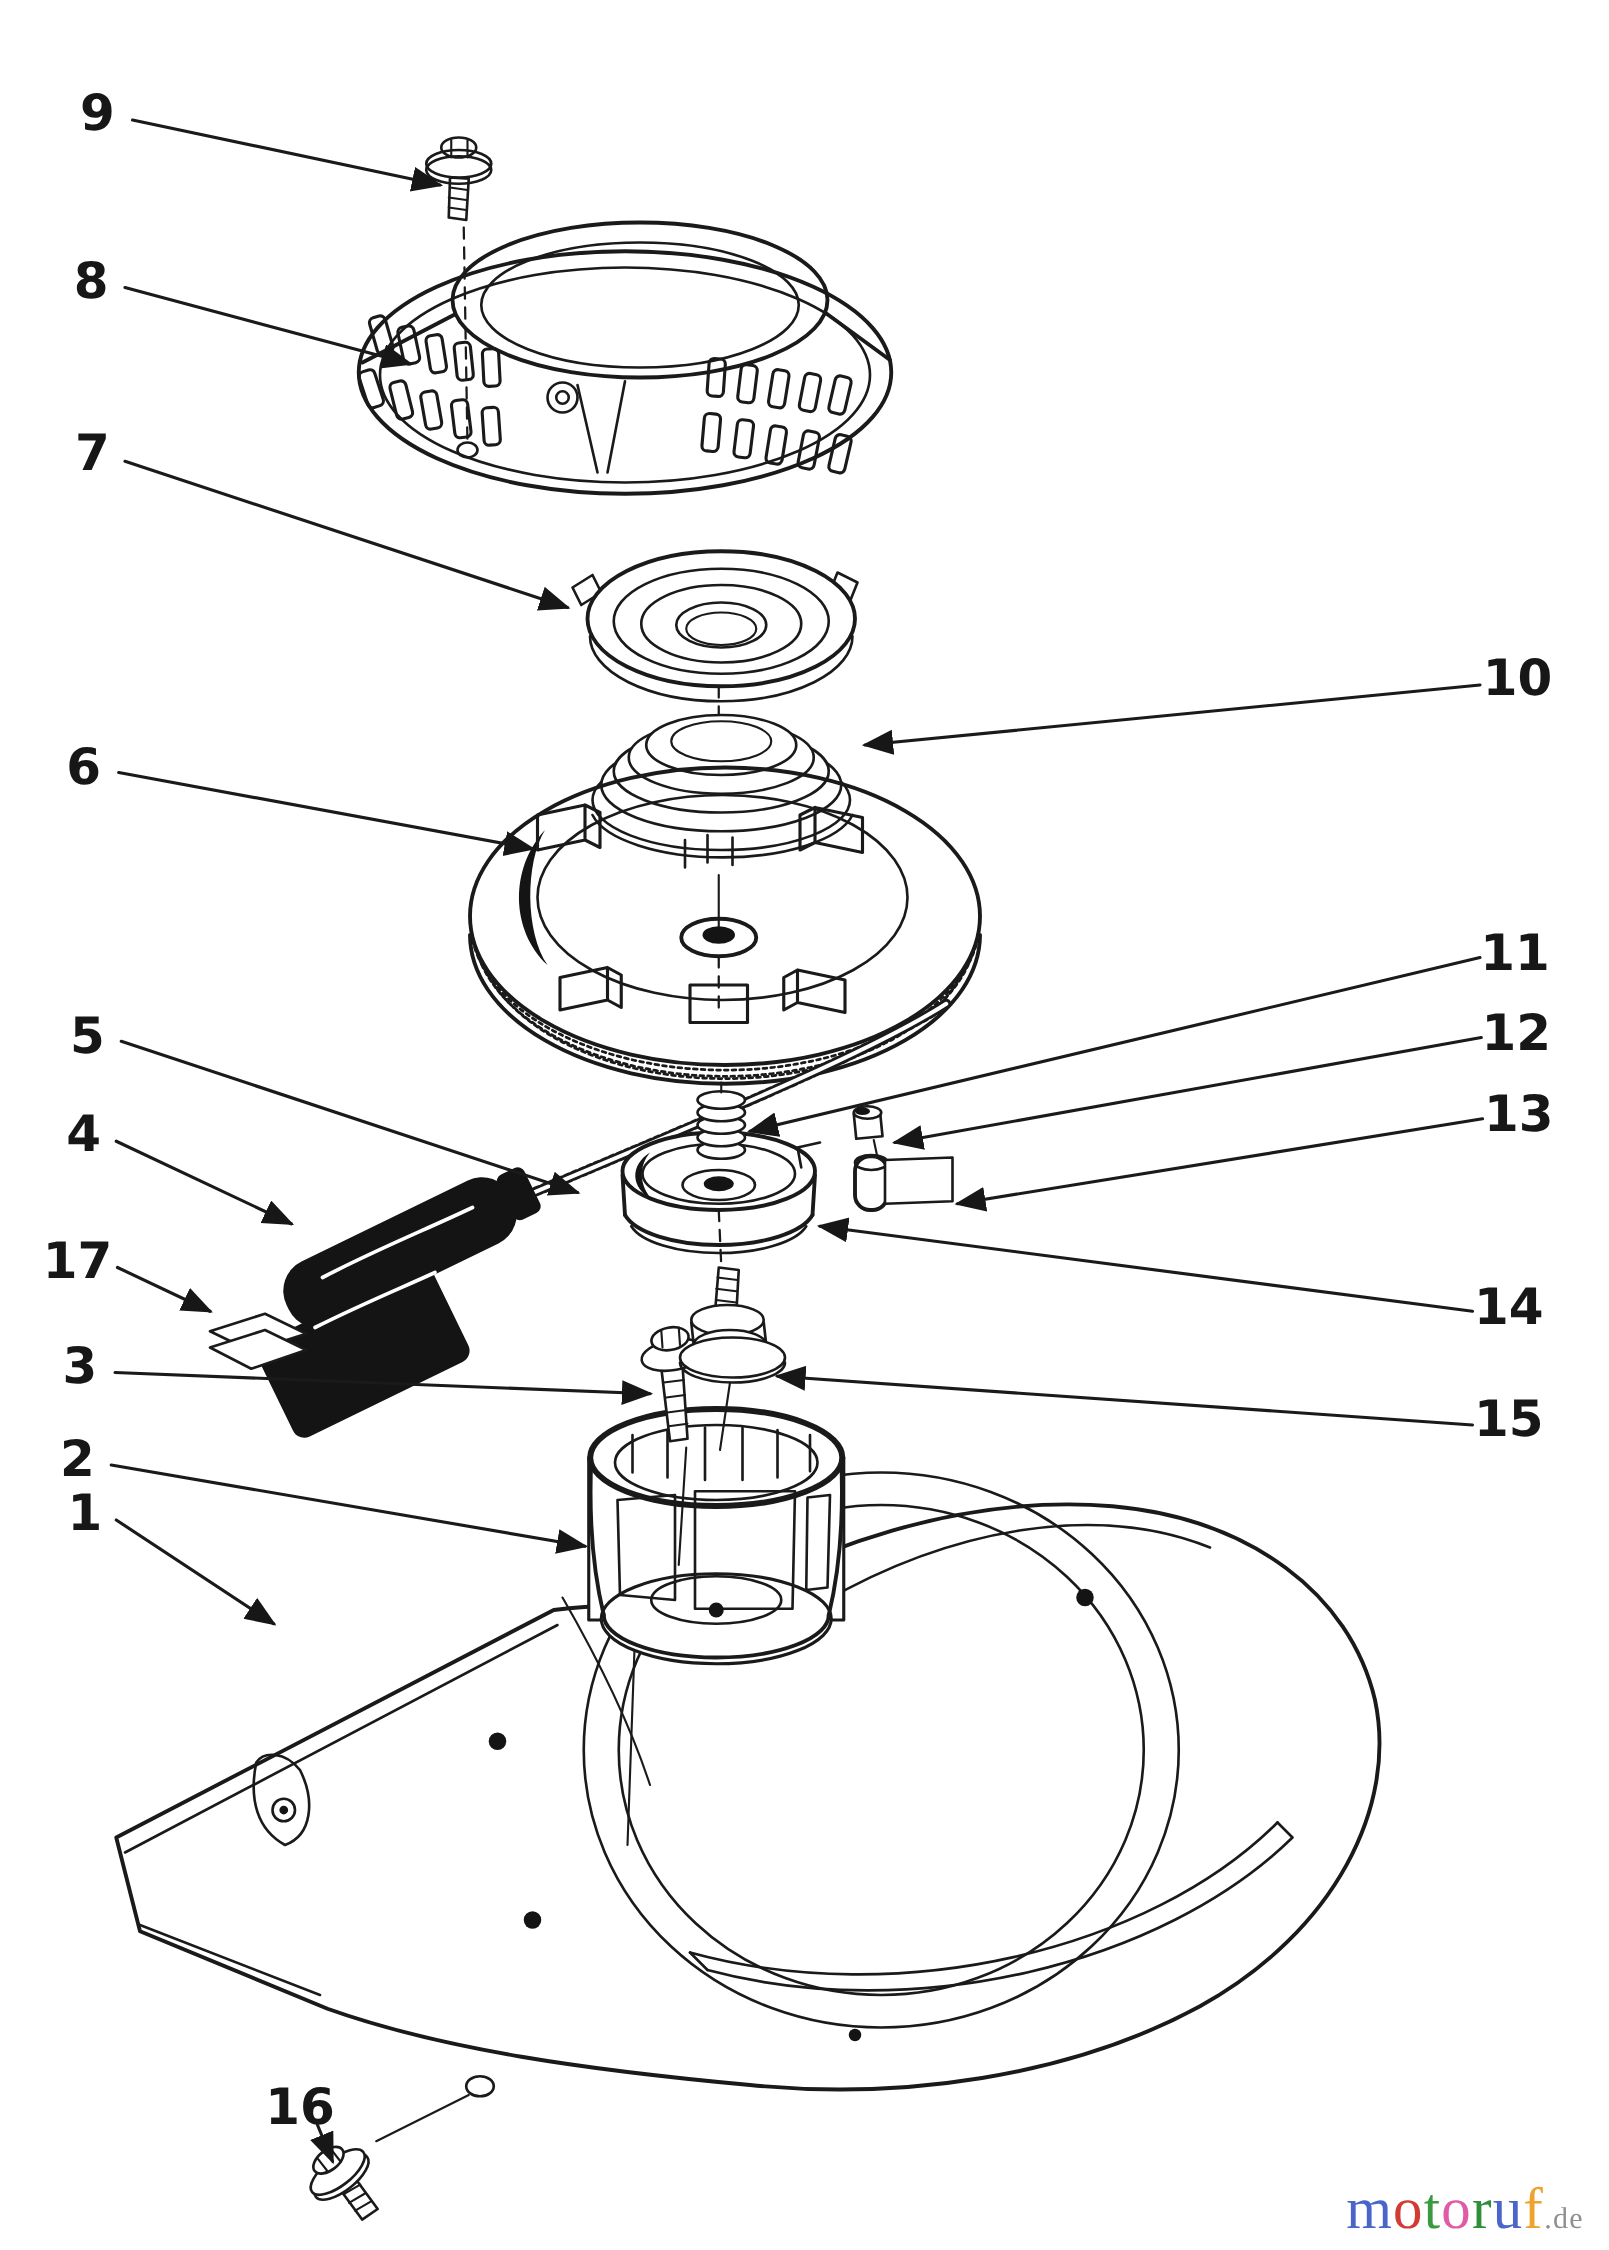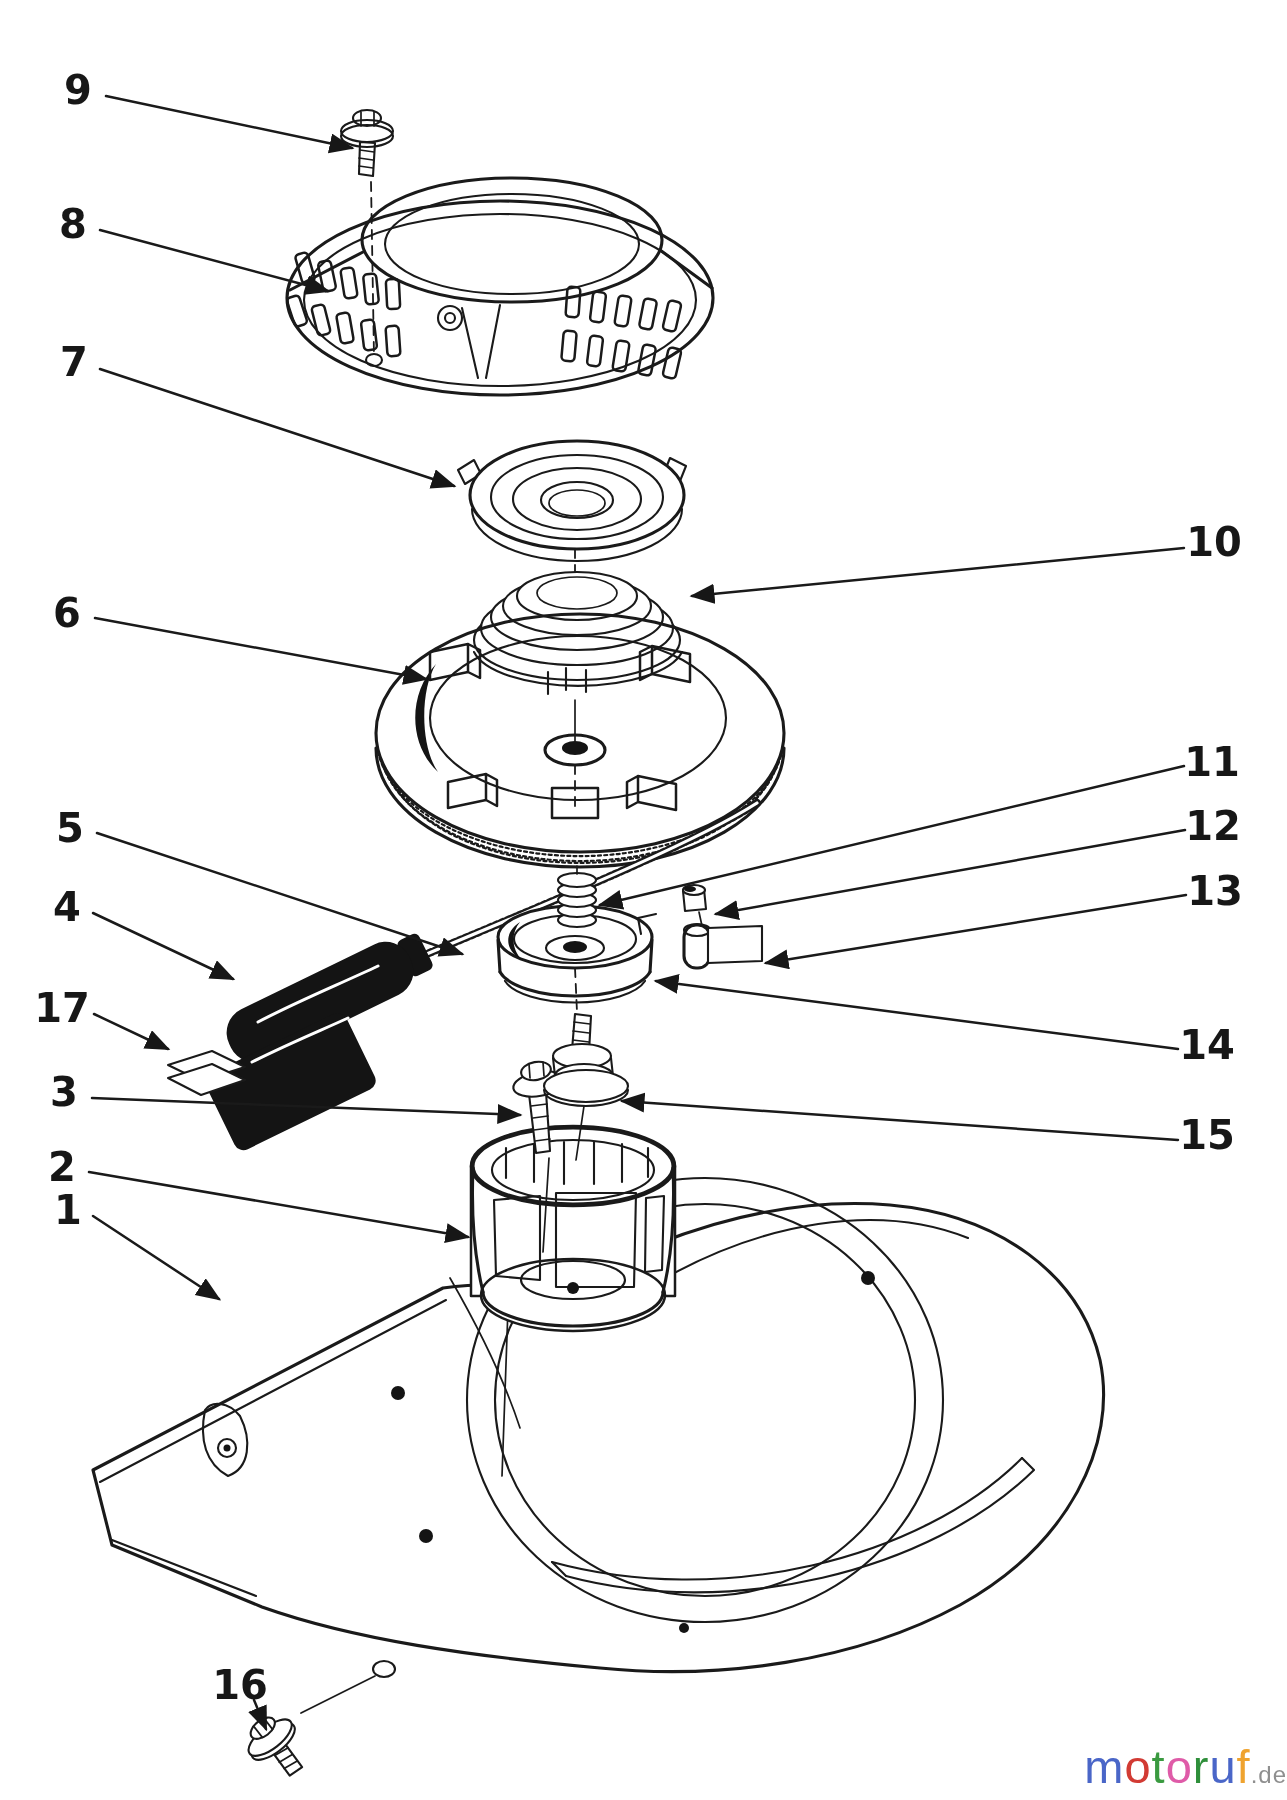--- a/index.html
+++ b/index.html
@@ -13,21 +13,21 @@
   .med{stroke-width:2.1;}
   .heavy{stroke-width:3.1;}
   .dash{stroke-width:1.8;stroke-dasharray:9 7;}
   .knurl{stroke-width:2.2;stroke-dasharray:3 3.2;}
   .ropeA{stroke-width:8;stroke-dasharray:3.5 3;}
   .ropeB{stroke:#ffffff;stroke-width:3.2;}
   .hi{stroke:#ffffff;stroke-width:3;}
   text.callout-num{font-family:"DejaVu Sans",sans-serif;font-weight:bold;font-size:40px;
        fill:#171717;stroke:none;text-anchor:middle;}
   #arrowhead path{fill:#171717;stroke:none;}
-  .wm{position:absolute;right:0;bottom:6px;font-family:Liberation Sans, sans-serif;
+  .wm{position:absolute;right:20px;bottom:6px;font-family:Liberation Serif, serif;
       font-size:47px;font-weight:500;letter-spacing:1px;white-space:nowrap;}
   .wm .suffix{font-size:24px;}
 </style>
 </head>
 <body>
 
 <div class="sheet">
 <svg width="1287" height="1800" viewBox="0 0 1287 1800">
   <defs>
     <marker id="arrowhead" markerWidth="11" markerHeight="9" refX="9" refY="4" orient="auto">

